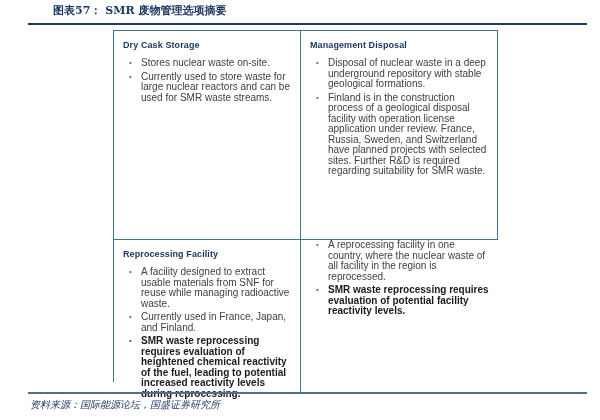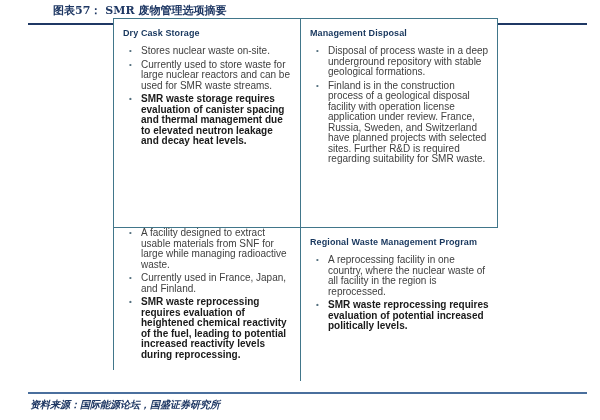--- a/index.html
+++ b/index.html
@@ -17,21 +17,21 @@
   .fig-title .t-label { font-weight: bold; margin-right: 4px; }
   .fig-title .t-text  { font-weight: bold; }
 
   .title-rule {
     position: absolute; left: 28px; top: 23px;
     width: 559px; height: 2px; background: #1f3864;
   }
 
   
   .opt-table {
-    position: absolute; left: 113px; top: 18px;
+    position: absolute; left: 113px; top: 30px;
     width: 385px; height: 352px;
     display: grid;
     grid-template-columns: 187px 197px;
     grid-template-rows: 210px 153px;
     border-left: 1px solid #41768a;
   }
   .opt-cell { background: #ffffff; }
   .cell-0 { border-top: 1px solid #41768a; border-right: 1px solid #41768a; border-bottom: 1px solid #41768a; }
   .cell-1 { border-top: 1px solid #41768a; border-right: 1px solid #41768a; border-bottom: 1px solid #41768a; }
   .cell-2 { border-right: 1px solid #41768a; }
@@ -63,62 +63,61 @@
   }
 
   
   .bottom-rule {
     position: absolute; left: 28px; top: 392px;
     width: 559px; height: 2px; background: #4a6f9d;
   }
   .fig-source {
     position: absolute; left: 30px; top: 398px;
     font-family: "DejaVu Serif", serif;
-    font-style: italic; font-weight: bold;
+    font-style: italic; font-weight: normal;
     font-size: 10px; color: #1f3864;
     white-space: nowrap;
     text-align: right;
   }
 </style>
 </head>
 <body>
 
 <div class="fig-title">
   <span class="t-label">图表57：</span><span class="t-text">SMR 废物管理选项摘要</span>
 </div>
 
 <div class="title-rule"></div>
 
 <div class="opt-table">
   <div class="opt-cell cell-0">
     <div class="cell-header">Dry Cask Storage</div>
     <ul class="cell-bullets">
         <li>Stores nuclear waste on-site.</li>
         <li>Currently used to store waste for large nuclear reactors and can be used for SMR waste streams.</li>
-        <li class="bold">SMR waste storage requires evaluation of canister spacing and thermal management due to elevated neutron leakage and decay heat levels.</li>
       </ul>
   </div>
   <div class="opt-cell cell-1">
     <div class="cell-header">Management Disposal</div>
     <ul class="cell-bullets">
-        <li>Disposal of process waste in a deep underground repository with stable geological formations.</li>
+        <li>Disposal of nuclear waste in a deep underground repository with stable geological formations.</li>
         <li>Finland is in the construction process of a geological disposal facility with operation license application under review. France, Russia, Sweden, and Switzerland have planned projects with selected sites. Further R&amp;D is required regarding suitability for SMR waste.</li>
       </ul>
   </div>
   <div class="opt-cell cell-2">
+    <div class="cell-header">Reprocessing Facility</div>
     <ul class="cell-bullets">
-        <li>A facility designed to extract usable materials from SNF for large while managing radioactive waste.</li>
+        <li>A facility designed to extract usable materials from SNF for reuse while managing radioactive waste.</li>
         <li>Currently used in France, Japan, and Finland.</li>
         <li class="bold">SMR waste reprocessing requires evaluation of heightened chemical reactivity of the fuel, leading to potential increased reactivity levels during reprocessing.</li>
       </ul>
   </div>
   <div class="opt-cell cell-3">
-    <div class="cell-header">Regional Waste Management Program</div>
     <ul class="cell-bullets">
         <li>A reprocessing facility in one country, where the nuclear waste of all facility in the region is reprocessed.</li>
-        <li class="bold">SMR waste reprocessing requires evaluation of potential increased politically levels.</li>
+        <li class="bold">SMR waste reprocessing requires evaluation of potential facility reactivity levels.</li>
       </ul>
   </div>
 </div>
 
 <div class="bottom-rule"></div>
 
 <div class="fig-source">资料来源：国际能源论坛，国盛证券研究所</div>
 
 </body></html>

